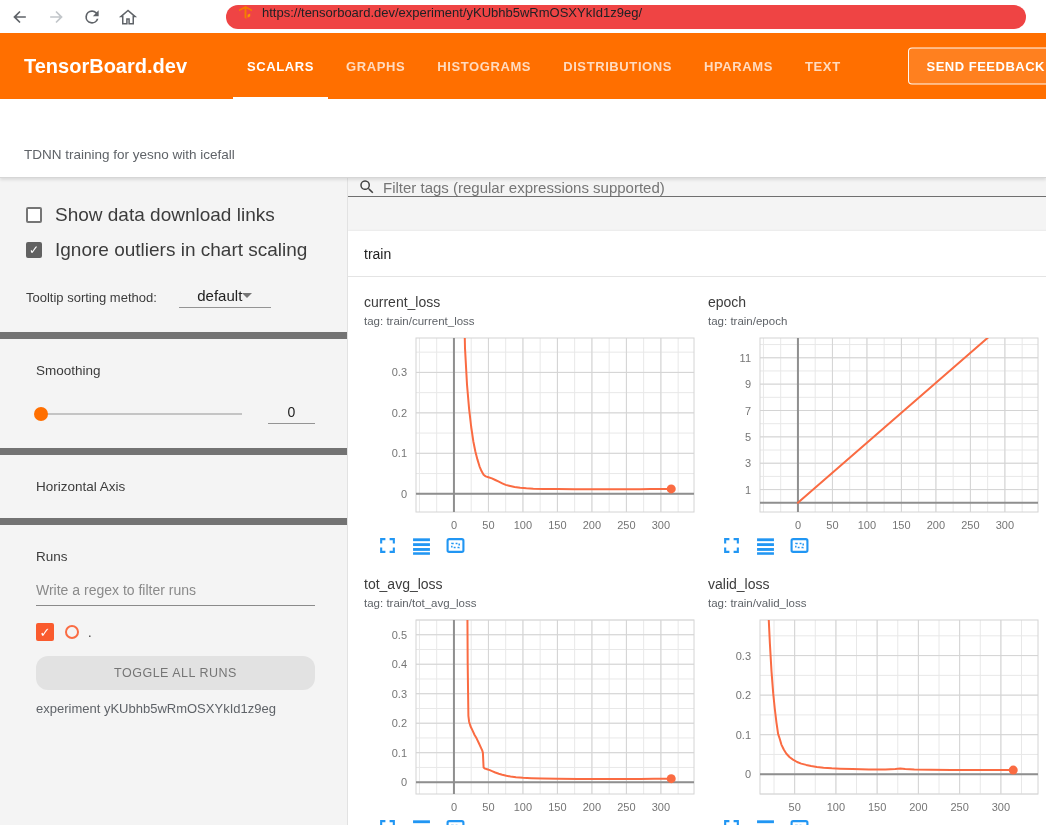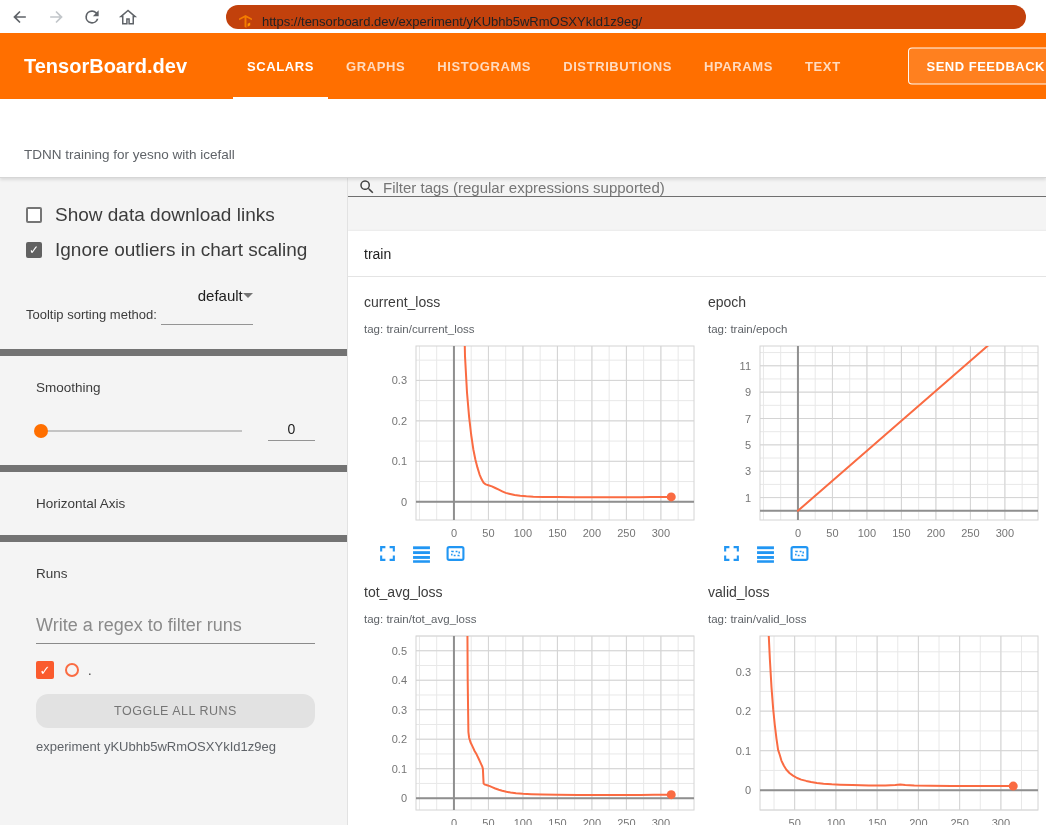--- a/index.html
+++ b/index.html
@@ -2,22 +2,22 @@
 <html><head>
 <meta charset="utf-8">
 <style>
   * { margin:0; padding:0; box-sizing:border-box; }
   html,body { width:1046px; height:825px; overflow:hidden; background:#fff;
     font-family:"Liberation Sans", sans-serif; }
 
   
   .browser-bar { height:33px; background:#fff; display:flex; align-items:center; padding:0 10px; }
   .nav-ic { width:20px; height:20px; margin-right:16px; flex:0 0 auto; cursor:pointer; }
-  .url-pill { flex:1; height:24px; margin-left:72px; margin-right:10px; background:#c2410c;
-    border-radius:13px; display:flex; align-items:flex-end; padding:0 12px; }
+  .url-pill { flex:1; height:24px; margin-left:72px; margin-right:10px; background:#ef4444;
+    border-radius:13px; display:flex; align-items:flex-start; padding:0 12px; }
   .url-pill .fav { width:15px; height:15px; margin-right:9px; flex:0 0 auto; }
   .url-text { font-size:13px; color:#202124; white-space:nowrap; }
 
   
   .tb-header { position:relative; height:66px; background:#ff6f00; display:flex; align-items:stretch; }
   .brand { align-self:center; margin-left:24px; color:#fff; font-size:20px; font-weight:bold; white-space:nowrap; }
   .tabs { display:flex; align-items:stretch; margin-left:44px; }
   .tab { position:relative; display:flex; align-items:center; padding:0 16px; color:rgba(255,255,255,0.75);
     font-size:13px; font-weight:bold; letter-spacing:0.6px; cursor:pointer; white-space:nowrap; }
   .tab.active { color:#fff; }
@@ -38,39 +38,39 @@
   .sidebar { width:348px; flex:0 0 auto; border-right:1px solid #e2e2e2; padding-top:26px; overflow:hidden; }
   .sb-section { padding:0 32px 24px 26px; }
   .sb-section + .sb-section { border-top:7px solid #737373; padding-top:24px;padding-left:36px; }
   .cb-row { display:flex; align-items:center; margin-bottom:13px; cursor:pointer; }
   .cb { width:16px; height:16px; border:2px solid #757575; border-radius:2px; flex:0 0 auto;
     display:flex; align-items:center; justify-content:center; font-size:12px; color:#fff; background:#fff; }
   .cb.checked { background:#616161; border-color:#616161; }
   .cb-label { margin-left:13px; font-size:19px; color:#3c3c3c; }
   .tooltip-row { display:flex; align-items:flex-end; margin-top:26px; }
   .tooltip-label { font-size:13px; color:#3c3c3c; padding-bottom:3px; }
-  .select-box { margin-left:4px; width:92px; border-bottom:1px solid #949494; display:flex;
-    align-items:center; justify-content:flex-end; padding-bottom:20px; cursor:pointer; }
+  .select-box { margin-left:22px; width:92px; border-bottom:1px solid #949494; display:flex;
+    align-items:center; justify-content:center; padding-bottom:3px; cursor:pointer; }
   .select-value { font-size:15px; color:#212121; }
   .caret { width:0; height:0; border-left:5px solid transparent; border-right:5px solid transparent;
     border-top:5px solid #757575; }
   .sb-h { font-size:13.5px; color:#3c3c3c; }
   .slider-row { display:flex; align-items:center; margin-top:26px; }
   .slider-track { position:relative; width:206px; height:2px; background:#c4c4c4; flex:0 0 auto; cursor:pointer; }
   .slider-thumb { position:absolute; left:-2px; top:50%; transform:translateY(-50%);
     width:14px; height:14px; border-radius:50%; background:#ff6f00; }
   .slider-value { margin-left:26px; width:60px; text-align:center; font-size:14px; color:#212121;
     border-bottom:1px solid #949494; padding-bottom:3px; }
   .axis-btns { display:flex; align-items:center; margin-top:17px; }
   .axis-btn { font-size:12px; letter-spacing:0.8px; color:#757575; padding:9px 15px; border-radius:2px;
     background:transparent; border:none; cursor:pointer; margin-right:14px;
     font-family:"Liberation Sans", sans-serif; }
   .axis-btn.active { background:#757575; color:#fff; box-shadow:0 1px 2px rgba(0,0,0,0.3); }
-  .runs-input { display:block; width:100%; margin-top:34px; border:none; border-bottom:1px solid #8a8a8a;
-    background:transparent; font-size:18px; color:#0c4a6e; padding:0 0 7px 0; outline:none;
+  .runs-input { display:block; width:100%; margin-top:18px; border:none; border-bottom:1px solid #8a8a8a;
+    background:transparent; font-size:14px; color:#0c4a6e; padding:0 0 7px 0; outline:none;
     font-family:"Liberation Sans", sans-serif; }
   .runs-input::placeholder { color:#8a8a8a; }
   .run-row { display:flex; align-items:center; margin-top:17px; }
   .run-cb { width:18px; height:18px; border-radius:2px; background:#fa5b2e; color:#fff; font-size:13px;
     display:flex; align-items:center; justify-content:center; cursor:pointer; }
   .run-swatch { width:14px; height:14px; border:2px solid #fa6c43; border-radius:50%; margin-left:11px; }
   .run-name { margin-left:9px; font-size:13px; color:#3c3c3c; }
   .toggle-btn { display:block; width:100%; margin-top:15px; background:#e2e2e2; border:none; border-radius:12px;
     color:#757575; font-size:12.5px; letter-spacing:0.5px; padding:10px 0; cursor:pointer;
     font-family:"Liberation Sans", sans-serif; }
@@ -80,21 +80,21 @@
   .main { flex:1; display:flex; flex-direction:column; overflow:hidden;gap:18px; }
   .filter-row { height:34px; display:flex; align-items:center; border-bottom:1px solid #6f6f6f; padding-left:4px; }
   .filter-row svg { flex:0 0 auto; margin:0 7px 0 6px; }
   .filter-input { flex:1; border:none; background:transparent; font-size:15px; color:#212121; outline:none;
     font-family:"Liberation Sans", sans-serif; }
   .filter-input::placeholder { color:#757575; }
   .card { width:724px; margin-top:16px; background:#fff; box-shadow:0 1px 3px rgba(0,0,0,0.18); height:1200px; }
   .card-header { padding:15px 16px 14px 16px; font-size:14px; color:#212121; border-bottom:1px solid #e4e4e4; cursor:pointer; }
   .tiles { padding:16px; display:grid; grid-template-columns:332px 332px; column-gap:12px; row-gap:20px; }
   .tile-title { font-size:14px; color:#3c3c3c; line-height:18px; }
-  .tile-tag { font-size:11.5px; color:#5f6368; line-height:15px; margin-top:11px; }
+  .tile-tag { font-size:11.5px; color:#5f6368; line-height:15px; margin-top:3px; }
   .plot { display:block; margin-top:5px; font-family:"Liberation Sans", sans-serif; }
   .tile-icons { display:flex; align-items:center; margin-top:2px; margin-left:14px; }
   .tile-icons .ic { width:19px; height:19px; margin-right:15px; cursor:pointer; }
 </style>
 </head>
 <body>
 
 <div class="browser-bar">
   <svg class="nav-ic" viewBox="0 0 24 24">
     <path d="M19 11H7.8l4.9-4.9L11.3 4.7 3.9 12l7.4 7.3 1.4-1.4L7.8 13H19z" fill="#5f6368"></path>

